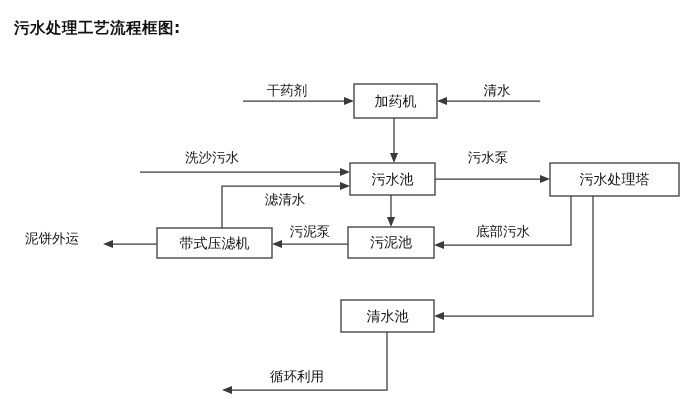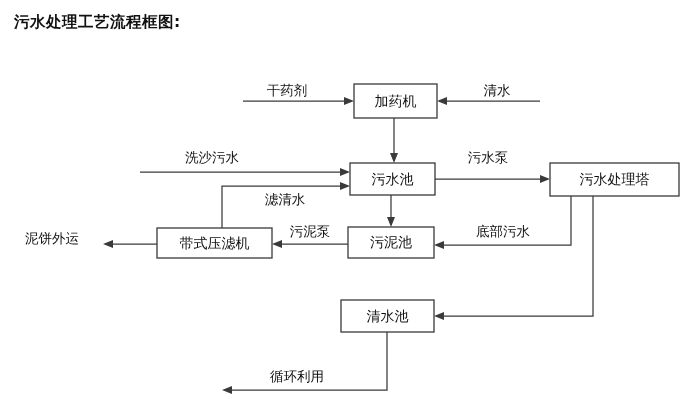--- a/index.html
+++ b/index.html
@@ -16,21 +16,21 @@
     position: relative;
   }
   #diagram-root {
     position: relative;
     width: 700px;
     height: 420px;
   }
   .page-title {
     position: absolute;
     left: 14px;
-    top: 12px;
+    top: 18px;
     font-size: 15.5px;
     font-weight: bold;
     letter-spacing: 0.5px;
     color: #111111;
     white-space: nowrap;
   }
   svg#flow-svg {
     position: absolute;
     left: 0;
     top: 0;

